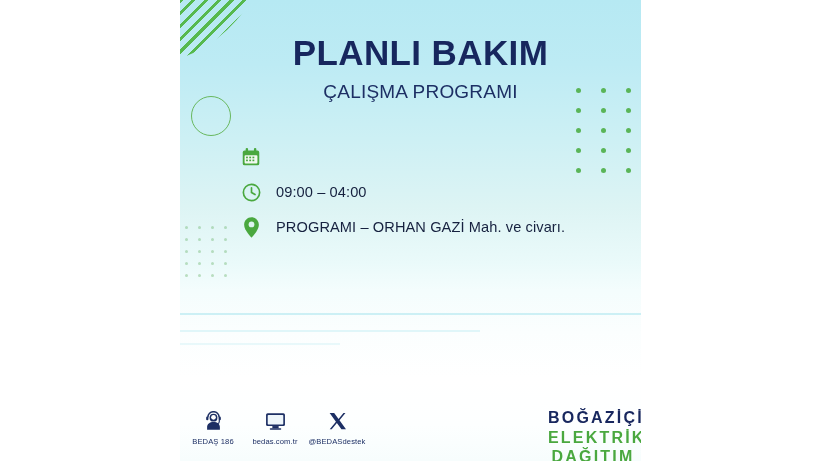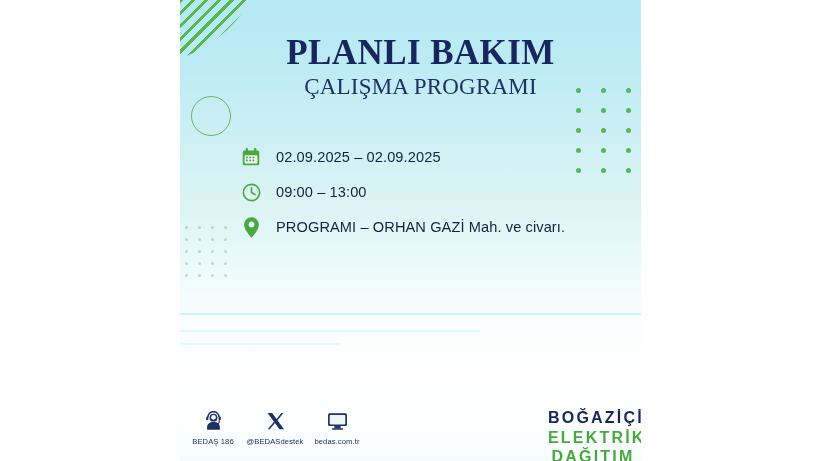--- a/index.html
+++ b/index.html
@@ -123,33 +123,32 @@
 
   
   #title-block {
     position: absolute;
     left: 0;
     top: 34px;
     width: 461px;
     text-align: center;
     padding-left: 20px;
     box-sizing: border-box;
-    font-family: Liberation Serif, serif;
   }
   #title-main {
     font-size: 35px;
     font-weight: 700;
     letter-spacing: 0.4px;
     color: #17275e;
     line-height: 1.08;
     white-space: nowrap;
   }
   #title-sub {
-    margin-top: 2px;
-    font-size: 23px;
+    margin-top: 10px;
+    font-size: 19px;
     font-weight: 400;
     letter-spacing: 0.2px;
     color: #1d2f64;
     line-height: 1.1;
     white-space: nowrap;
   }
 
   
   #info-list {
     position: absolute;
@@ -305,31 +304,30 @@
             <g fill="#4aa83f">
               <rect x="6.6" y="11.6" width="2" height="1.8"></rect>
               <rect x="10.1" y="11.6" width="2" height="1.8"></rect>
               <rect x="13.6" y="11.6" width="2" height="1.8"></rect>
               <rect x="6.6" y="14.8" width="2" height="1.8"></rect>
               <rect x="10.1" y="14.8" width="2" height="1.8"></rect>
               <rect x="13.6" y="14.8" width="2" height="1.8"></rect>
             </g>
           </svg>
         </span>
-        <span class="info-text">02.09.2025 – 02.09.2025</span>
       </div>
 
       <div class="info-row">
         <span class="info-icon">
           <svg width="21" height="21" viewBox="0 0 24 24" aria-hidden="true">
             <circle cx="12" cy="12" r="9.3" fill="none" stroke="#4aa83f" stroke-width="1.9"></circle>
             <path d="M12 6.6 V12 L16 14.3" fill="none" stroke="#4aa83f" stroke-width="1.9" stroke-linecap="round"></path>
           </svg>
         </span>
-        <span class="info-text">09:00 – 13:00</span>
+        <span class="info-text">09:00 – 04:00</span>
       </div>
 
 
       <div class="info-row">
         <span class="info-icon">
           <svg width="21" height="23" viewBox="0 0 24 26" aria-hidden="true">
             <path d="M12 1.4 C7.3 1.4 3.6 5.1 3.6 9.8 C3.6 16.2 12 24.6 12 24.6 C12 24.6 20.4 16.2 20.4 9.8 C20.4 5.1 16.7 1.4 12 1.4 Z" fill="#4aa83f"></path>
             <circle cx="12" cy="9.5" r="3.3" fill="#ddf4ef"></circle>
           </svg>
         </span>
@@ -350,39 +348,39 @@
             <rect x="3.6" y="6.4" width="2.6" height="4.2" rx="1.2" fill="#1d2f64"></rect>
             <rect x="17.8" y="6.4" width="2.6" height="4.2" rx="1.2" fill="#1d2f64"></rect>
             <path d="M18.6 10.4 v2.0 a2 2 0 0 1 -2 2 h-2.2" fill="none" stroke="#1d2f64" stroke-width="1.3"></path>
           </svg>
         </span>
         <div class="contact-label">BEDAŞ 186</div>
       </div>
 
       <div class="contact-item">
         <span class="contact-icon">
-          <svg width="21" height="21" viewBox="0 0 24 24" aria-hidden="true">
-            <path d="M3.0 2.4 h5.2 l5.0 6.8 l5.6 -6.8 h2.3 l-6.8 8.3 l7.4 10.1 h-5.2 l-5.2 -7.1 l-5.9 7.1 h-2.3 l7.1 -8.6 z" fill="#1d2f64"></path>
-          </svg>
-        </span>
-        <div class="contact-label">@BEDASdestek</div>
-      </div>
-
-      <div class="contact-item">
-        <span class="contact-icon">
           <svg width="23" height="21" viewBox="0 0 26 24" aria-hidden="true">
             <rect x="2.2" y="2.6" width="21.6" height="14.6" rx="1.8" fill="#1d2f64"></rect>
             <rect x="4.1" y="4.5" width="17.8" height="10.8" rx="0.8" fill="#eef6fb"></rect>
             <rect x="9.4" y="17.2" width="7.2" height="2.6" fill="#1d2f64"></rect>
             <rect x="6.4" y="19.6" width="13.2" height="1.9" rx="0.9" fill="#1d2f64"></rect>
           </svg>
         </span>
         <div class="contact-label">bedas.com.tr</div>
       </div>
 
+      <div class="contact-item">
+        <span class="contact-icon">
+          <svg width="21" height="21" viewBox="0 0 24 24" aria-hidden="true">
+            <path d="M3.0 2.4 h5.2 l5.0 6.8 l5.6 -6.8 h2.3 l-6.8 8.3 l7.4 10.1 h-5.2 l-5.2 -7.1 l-5.9 7.1 h-2.3 l7.1 -8.6 z" fill="#1d2f64"></path>
+          </svg>
+        </span>
+        <div class="contact-label">@BEDASdestek</div>
+      </div>
+
     </div>
 
     <div id="footer-logo">
       <div class="logo-line" id="logo-l1">BOĞAZİÇİ</div>
       <div class="logo-line" id="logo-l2">ELEKTRİK</div>
       <div class="logo-line" id="logo-l3">DAĞITIM</div>
       <div id="logo-tag">enerjimizle yanınızdayız</div>
     </div>
 
   </div>

